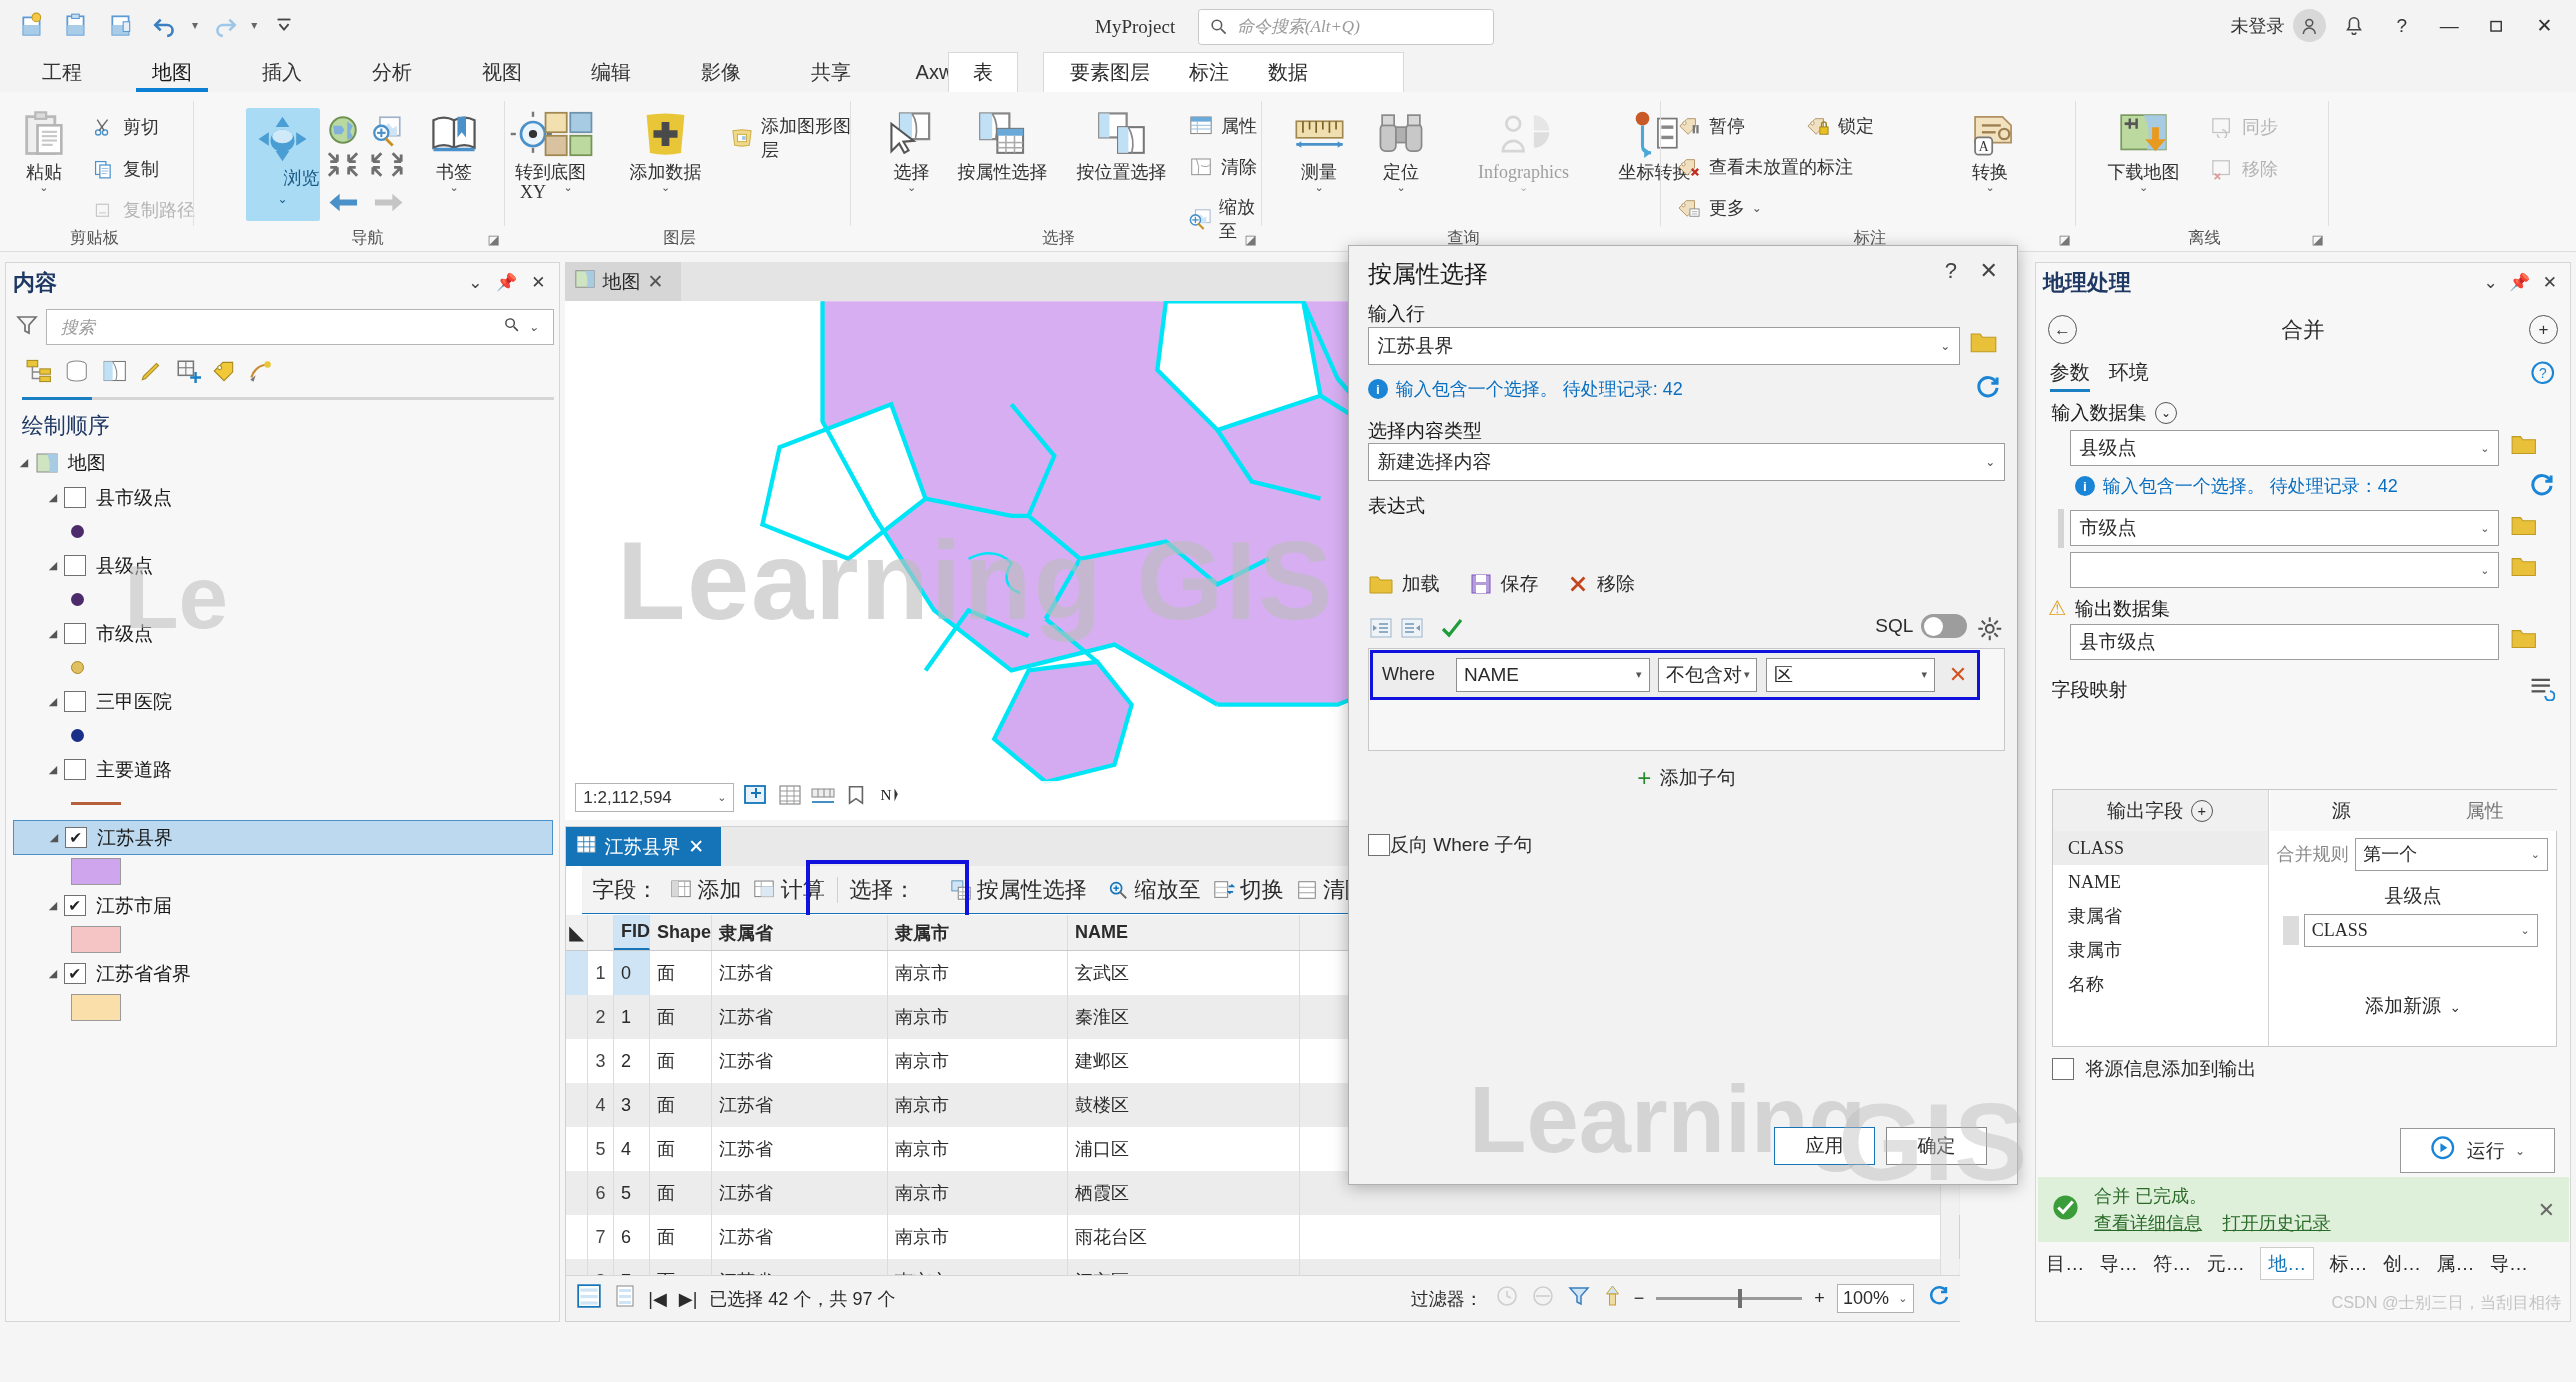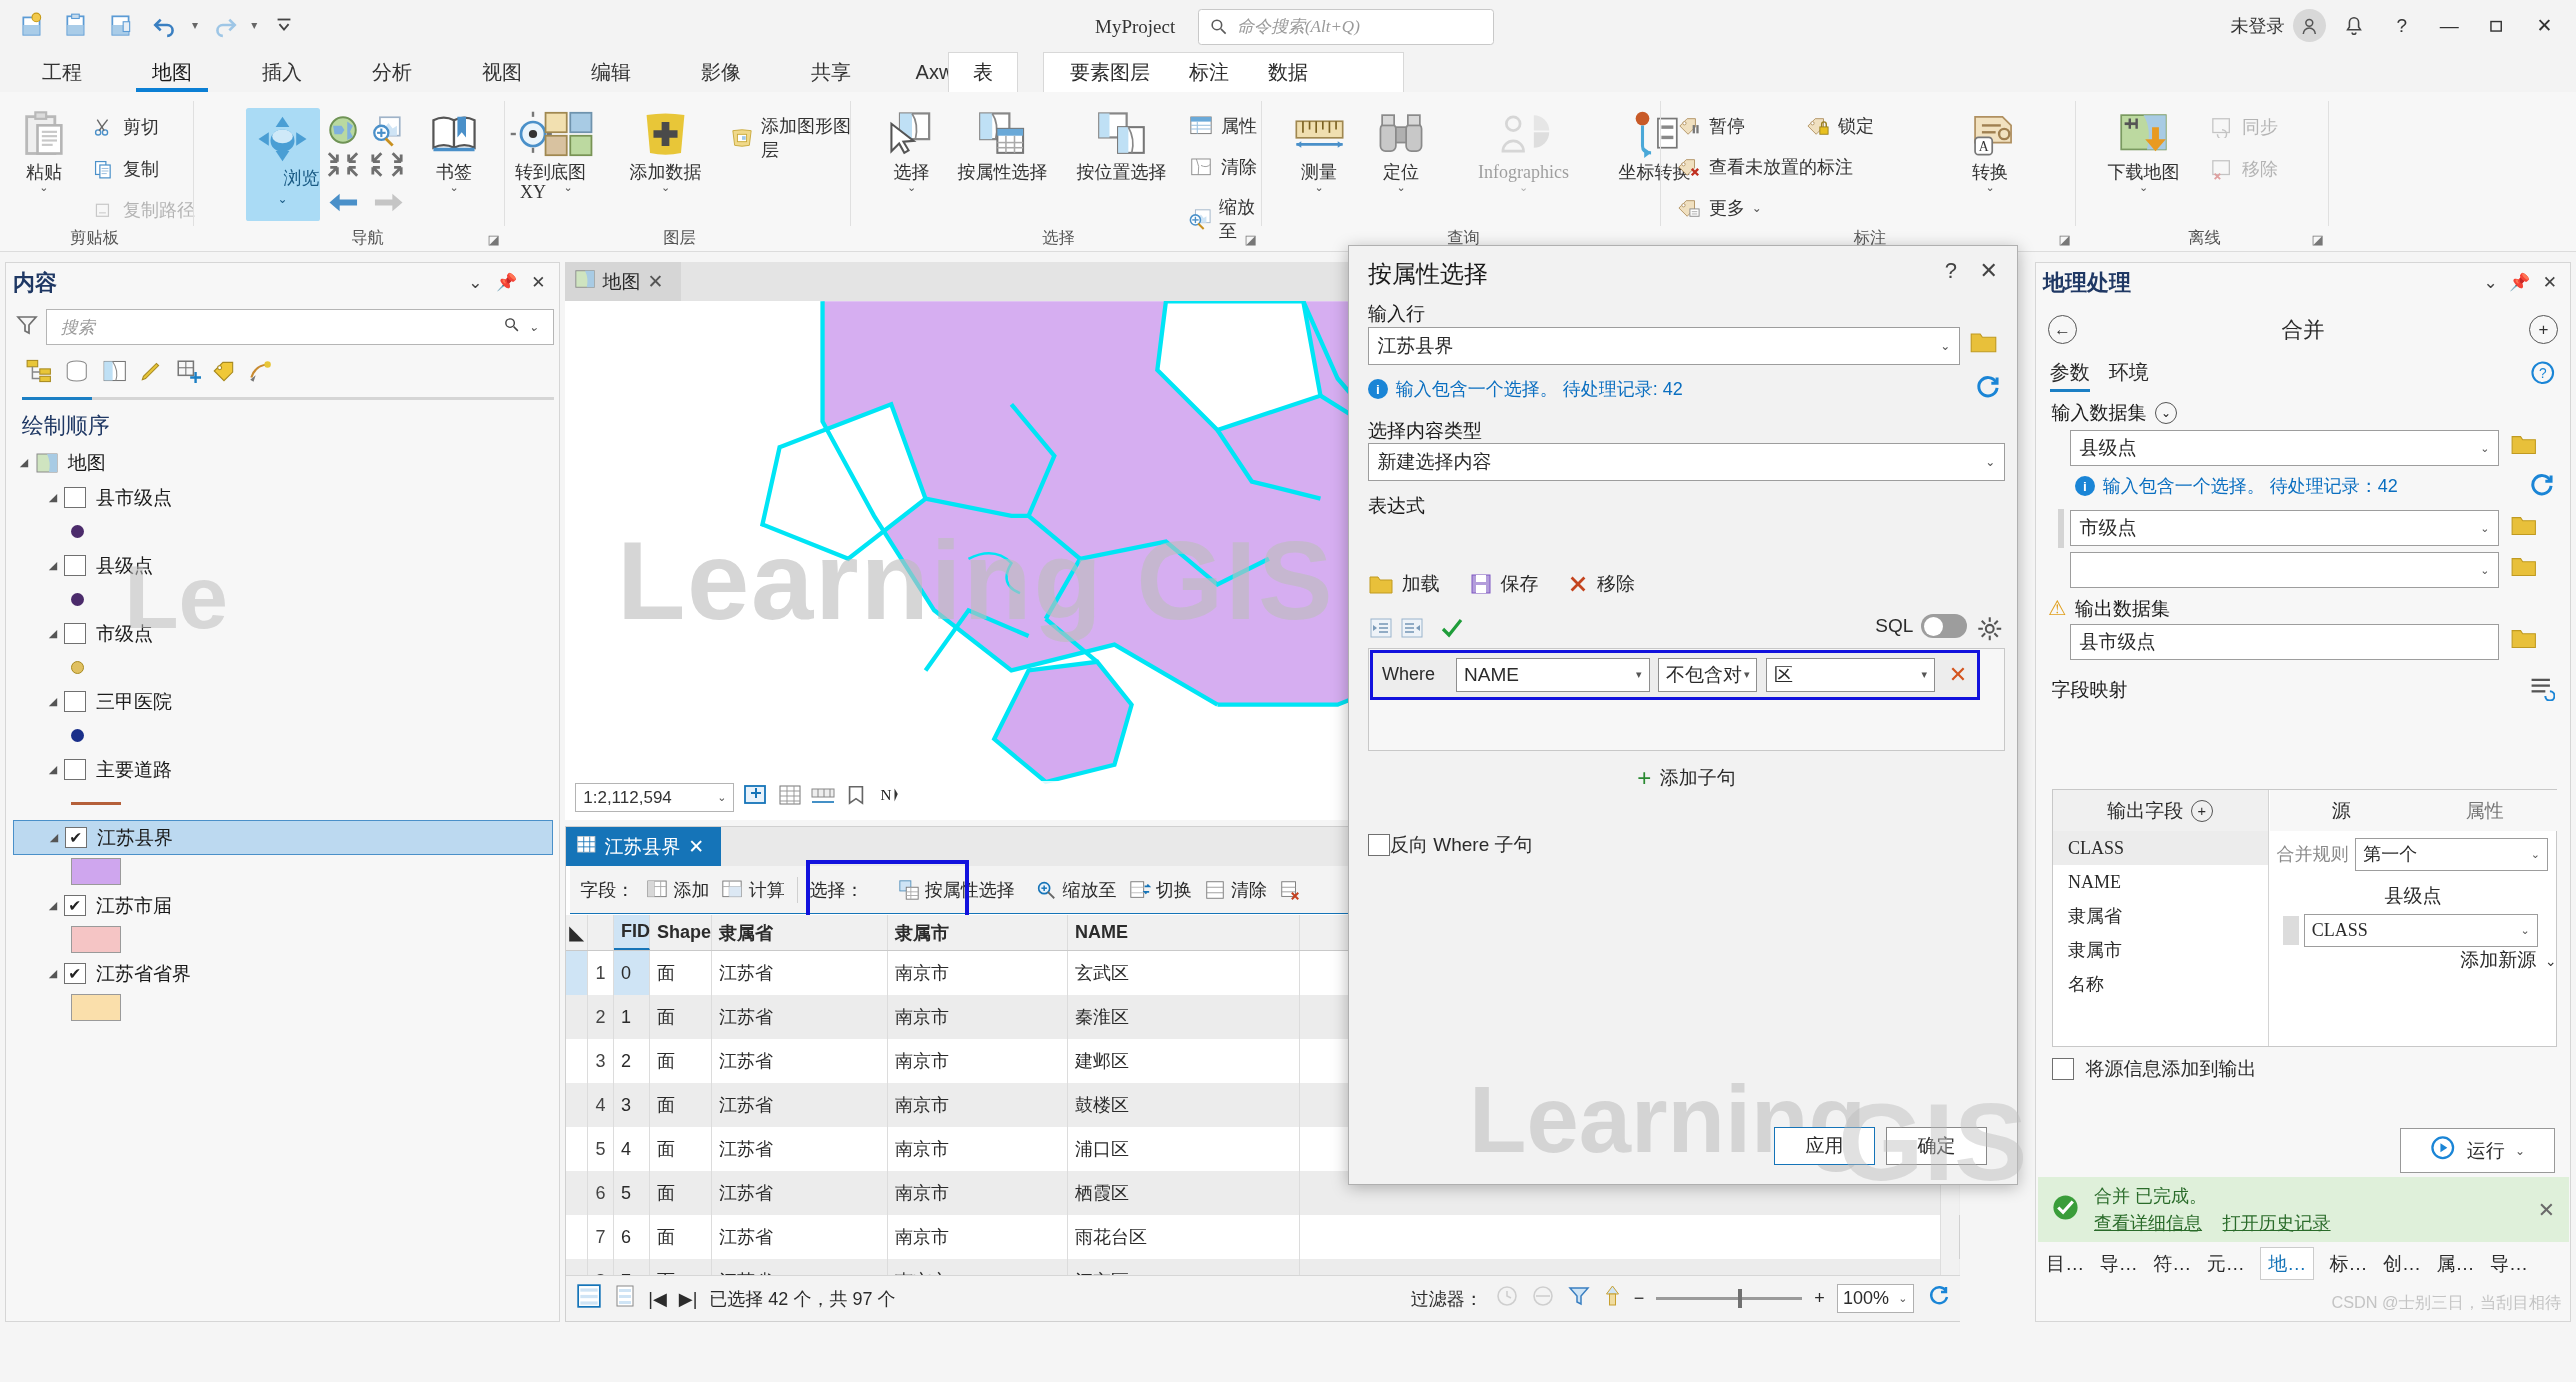--- a/index.html
+++ b/index.html
@@ -86,22 +86,22 @@
                background:rgba(255,255,255,0.85); padding:0 5.2px; font-size:17px; color:#333; }
   #scale-box { width:159px; height:29px; border:0.9px solid #b4b4b4; background:#fff; display:flex;
                align-items:center; justify-content:space-between; padding:0 6.9px; font-size:17px;}
   .wm { position:absolute; font-weight:bold; color:#bdbdbd; pointer-events:none; user-select:none; }
 
   
   #tablewrap { position:absolute; left:565px; top:826px; width:1395px; height:496px; background:#fff; border:0.9px solid #d0d0d0;}
   #tbl-tabbar { position:absolute; left:0; top:0; width:1394px; height:39px; background:#e9e9e9; }
   #tbl-tab { position:absolute; left:0; top:0; width:155px; height:39px; background:#1574b8; color:#fff;
              display:flex; align-items:center; gap:7.7px; padding:0 10.3px; font-size:19px; }
-  #tbl-toolbar { position:absolute; left:4px; top:39px; width:1394px; height:48px; background:#f3f3f3;
-                 display:flex; align-items:center; gap:12px; padding:0 10.3px; font-size:18px; border-bottom:0.9px solid #1574b8;}
+  #tbl-toolbar { position:absolute; left:16px; top:39px; width:1394px; height:48px; background:#f3f3f3;
+                 display:flex; align-items:center; gap:12px; padding:0 10.3px; font-size:22px; border-bottom:0.9px solid #1574b8;}
   #tbl-toolbar .tb { display:flex; align-items:center; gap:5.2px; }
   #hl-selattr { position:absolute; left:240px; top:33px; width:163px; height:69px; border:4.3px solid #1111dd; background:transparent; }
   #grid { position:absolute; left:0; top:88px; width:1394px; height:361px; overflow:hidden; }
   .ghead { display:flex; height:36px; background:#f0f0f0; border-bottom:0.9px solid #c9c9c9; font-size:18px; font-weight:bold; }
   .ghead div, .grow div { display:flex; align-items:center; padding:0 6.9px; border-right:0.9px solid #dcdcdc; }
   .grow { display:flex; height:44px; font-size:18px; }
   .grow.alt { background:#ececec; }
   .c-sel { width:22px; justify-content:center !important; }
   .c-idx { width:26px; justify-content:center !important; color:#444; }
   .c-fid { width:36px; }
@@ -1509,21 +1509,21 @@
         </span>
       </div>
       <div style="text-align:center;font-size:19px;margin-top:12px">县级点</div>
       <div style="display:flex;align-items:center;gap:5.2px;padding:5.2px 19px 0 13.7px">
         <span style="width:15.5px;height:29px;background:#dcdcdc"></span>
         <span style="flex:1;height:33px;background:#fff;border:0.9px solid #9d9d9d;display:flex;align-items:center;justify-content:space-between;padding:0 6.9px;font-size:18px;font-family:'Liberation Serif',serif">
           <span>CLASS</span>
           <span style="font-size:11px;color:#555">⌄</span>
         </span>
       </div>
-      <div style="text-align:right;font-size:19px;">
+      <div style="text-align:center;font-size:19px;margin-top:46px">
         <span>添加新源</span>
         <span style="font-size:13.7px;margin-left:3.4px">⌄</span>
       </div>
     </div>
   </div>
 
   <div style="position:absolute;left:15.5px;top:793px;display:flex;align-items:center;gap:12px;font-size:19px">
     <span class="chk"></span>
     <span>将源信息添加到输出</span>
   </div>

